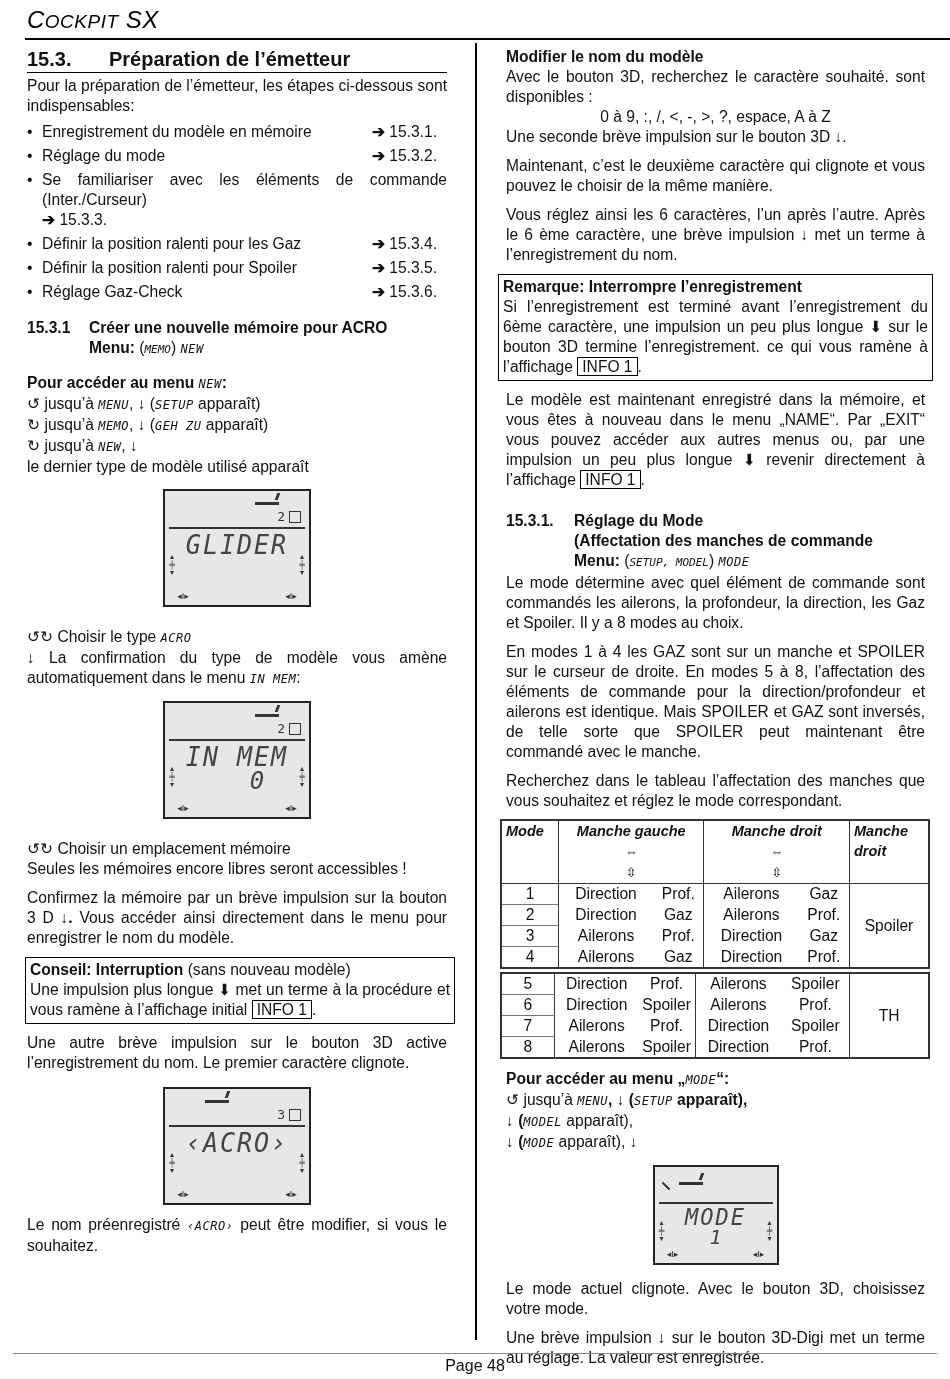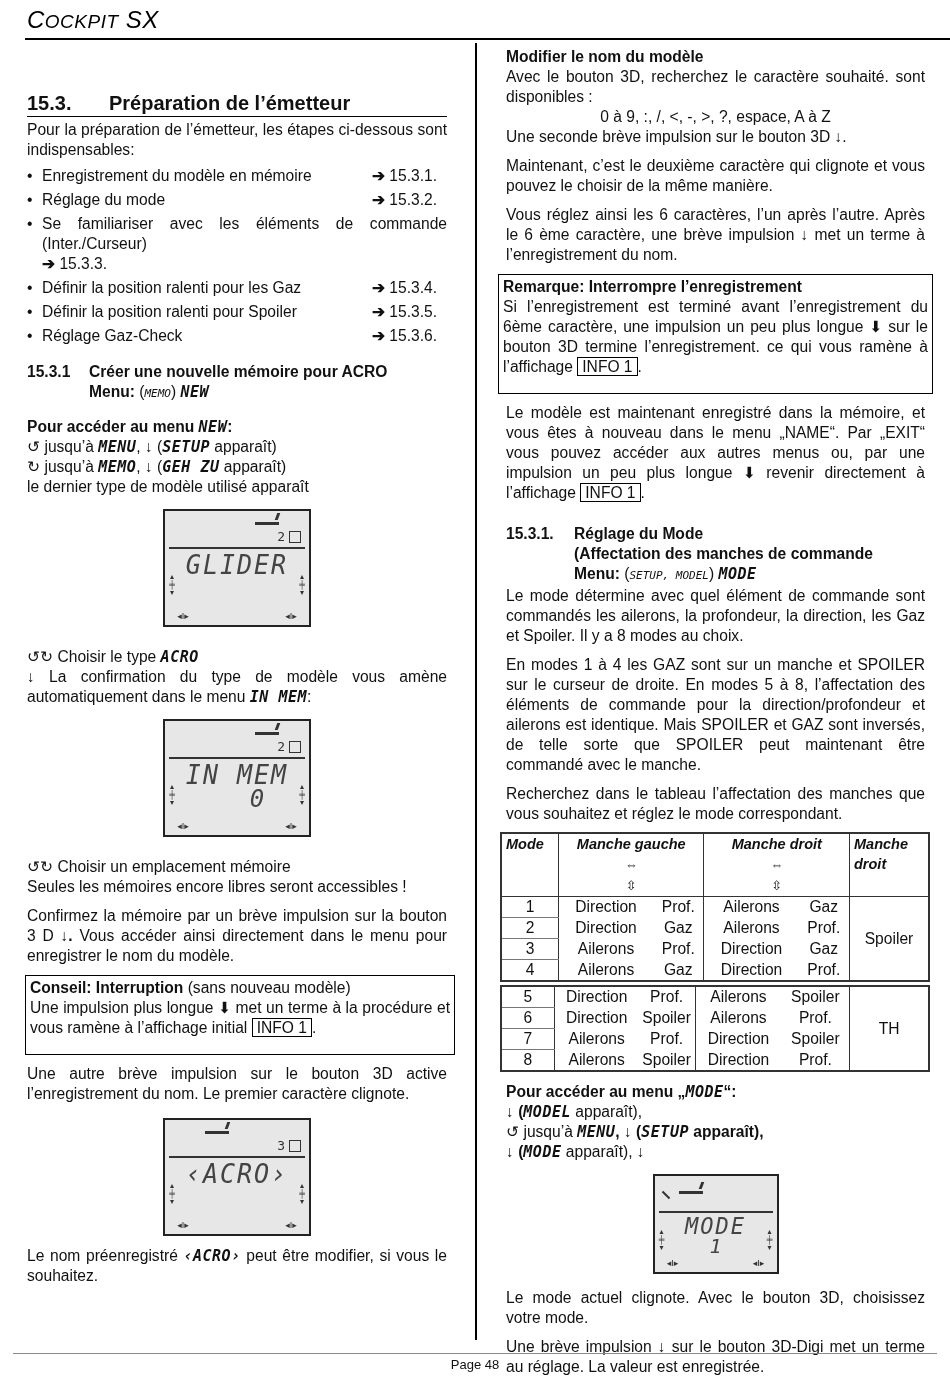--- a/index.html
+++ b/index.html
@@ -9,42 +9,42 @@
   }
   .brand {
     position: absolute; left: 27px; top: 6px;
     font-family: "Liberation Sans", sans-serif; font-weight: normal; font-style: italic;
     font-size: 24px; letter-spacing: 0.5px; color: #000;
   }
   .brand .sc { font-size: 19px; }
   .top-rule { position: absolute; left: 25px; right: 0; top: 38px; height: 2px; background: #000; }
   .col-divider { position: absolute; left: 475px; top: 43px; width: 2px; height: 1297px; background: #000; }
   .bottom-rule { position: absolute; left: 13px; right: 13px; top: 1353px; height: 1px; background: #888; }
-  .page-num { position: absolute; left: 0; right: 0; top: 1357px; text-align: center; font-size: 13px; }
+  .page-num { position: absolute; left: 0; right: 0; top: 1357px; text-align: center; font-size: 16px; }
 
   .col { position: absolute; }
   .left { left: 27px; width: 420px; top: 46px; }
   .right { left: 506px; width: 419px; top: 47px; }
 
   p { margin: 0; line-height: 20px; text-align: justify; }
   .gap { height: 9px; }
   h2 {
     margin: 0; font-size: 20px; font-weight: bold; line-height: 26px;
     border-bottom: 1px solid #000; padding-bottom: 0px;
   }
-  h2 .num { display: inline-block; width: 82px; margin-top: 44px; }
+  h2 .num { display: inline-block; width: 82px; }
   .bullets { margin: 6px 0 0 0; padding: 0; list-style: none; }
   .bullets li { position: relative; padding-left: 15px; line-height: 20px; margin-bottom: 4px; }
   .bullets li::before { content: "•"; position: absolute; left: 0; top: 0; }
   .bullets .ref { position: absolute; right: 10px; top: 0; }
   .arrow { font-weight: bold; }
   h3 { margin: 0; font-size: 15.6px; font-weight: bold; line-height: 20px; }
   h3 .num { display: inline-block; width: 62px; }
   h3 .sub { display: block; padding-left: 62px; }
-  .lcd-txt { font-family: "DejaVu Sans Mono", monospace; font-style: italic; font-weight: bold; font-size: 15px; letter-spacing: 0.5px; }
+  .lcd-txt { font-family: "DejaVu Sans Mono", monospace; font-style: italic; font-weight: normal; font-size: 12px; letter-spacing: 0.5px; }
   .lcd-sm { font-family: "DejaVu Sans Mono", monospace; font-style: italic; font-weight: normal; font-size: 11px; }
   .bold { font-weight: bold; }
 
   .lcd {
     position: relative; width: 144px; height: 114px; border: 2px solid #222;
     background: #e7e7e7; margin: 0 auto;
   }
   .lcd .plane { position: absolute; left: 90px; top: 6px; width: 24px; height: 5px; border-bottom: 3px solid #333; }
   .lcd .plane::after { content:""; position:absolute; right:0; top:-4px; width:3px; height:7px; background:#333; transform: skewX(-20deg); }
   .lcd .mem { position: absolute; right: 24px; top: 18px; font-family: "DejaVu Sans Mono", monospace; font-size: 13px; color: #333; }
@@ -64,21 +64,21 @@
   .lcd .trim-h { position: absolute; bottom: 4px; width: 24px; font-size: 9px; color: #333; text-align:center; }
   .lcd .trim-h.l { left: 6px; } .lcd .trim-h.r { right: 6px; }
   .lcd.small { width: 122px; height: 96px; }
   .lcd.small .plane { left: 24px; top: 10px; }
   .lcd.small .hline { top: 35px; }
   .lcd.small .main { top: 38px; font-size: 22px; }
   .lcd.small .sub { top: 58px; font-size: 20px; }
   .lcd.small .trim-v { top: 52px; }
   .lcd .stick { position: absolute; left: 6px; top: 18px; width: 10px; height: 2px; background:#333; transform: rotate(45deg); }
 
-  .boxed-note { border: 1px solid #000; padding: 2px 4px 16px 4px; }
+  .boxed-note { border: 1px solid #000; padding: 2px 4px 3px 4px; }
   .left .boxed-note { margin-left: -2px; margin-right: -8px; }
   .right .boxed-note { margin-left: -8px; margin-right: -8px; }
   .infobox { border: 1px solid #000; padding: 0 4px; display: inline-block; line-height: 17px; }
   .center { text-align: center; }
 
   table.modes { border-collapse: collapse; width: 430px; margin-left: -6px; font-size: 15.6px; }
   table.modes td, table.modes th { padding: 0; line-height: 20px; }
   table.modes th { font-style: italic; font-weight: bold; font-size: 14.5px; text-align: left; vertical-align: top; }
   .tbl-wrap { position: relative; }
   .mt { border: 2px solid #333; }
@@ -108,20 +108,21 @@
   </ul>
 
   <div style="height:12px"></div>
   <h3><span class="num">15.3.1</span><span>Créer une nouvelle mémoire pour ACRO</span>
     <span class="sub"><span>Menu: </span><span style="font-weight:normal">(<span class="lcd-sm">MEMO</span>) <span class="lcd-txt">NEW</span></span></span>
   </h3>
   <div style="height:13px"></div>
   <p class="bold"><span>Pour accéder au menu </span><span class="lcd-txt">NEW</span>:</p>
   <p><span>↺</span><span> jusqu’à </span><span class="lcd-txt">MENU</span><span>,  ↓ (</span><span class="lcd-txt">SETUP</span><span> apparaît)</span></p>
   <p><span>↻</span><span> jusqu’à </span><span class="lcd-txt">MEMO</span><span>,  ↓ (</span><span class="lcd-txt">GEH  ZU</span><span> apparaît)</span></p>
+  <p><span>↻</span><span> jusqu’à </span><span class="lcd-txt">NEW</span><span>,     ↓</span></p>
   <p>le dernier type de modèle utilisé apparaît</p>
 
   <div style="height:12px"></div>
   <div class="lcd">
     <div class="plane"></div>
     <div class="mem">2</div>
     <div class="memsq"></div>
     <div class="hline"></div>
     <div class="main">GLIDER</div>
     <div class="trim-v l">▴<br>╪<br>▾</div>
@@ -277,22 +278,22 @@
             <td>Spoiler</td>
             <td class="lc">Direction</td>
             <td>Prof.</td>
           </tr>
     </tbody>
       </table>
   </div>
 
   <div style="height:10px"></div>
   <p class="bold"><span>Pour accéder au menu „</span><span class="lcd-txt">MODE</span><span>“:</span></p>
+  <p class="bold"><span style="font-weight:normal"><span>↺</span><span> jusqu’à </span><span class="lcd-txt">MENU</span></span><span>,  ↓ (</span><span class="lcd-txt">SETUP</span><span> apparaît),</span></p>
   <p class="bold"><span>↓ (</span><span class="lcd-txt">MODEL</span><span style="font-weight:normal"> apparaît),</span></p>
-  <p class="bold"><span style="font-weight:normal"><span>↺</span><span> jusqu’à </span><span class="lcd-txt">MENU</span></span><span>,  ↓ (</span><span class="lcd-txt">SETUP</span><span> apparaît),</span></p>
   <p class="bold"><span>↓ (</span><span class="lcd-txt">MODE</span><span style="font-weight:normal"> apparaît), ↓</span></p>
 
   <div style="height:12px"></div>
   <div class="lcd small">
     <div class="stick"></div>
     <div class="plane"></div>
     <div class="hline"></div>
     <div class="main">MODE</div>
     <div class="sub">1</div>
     <div class="trim-v l">▴<br>╪<br>▾</div>

